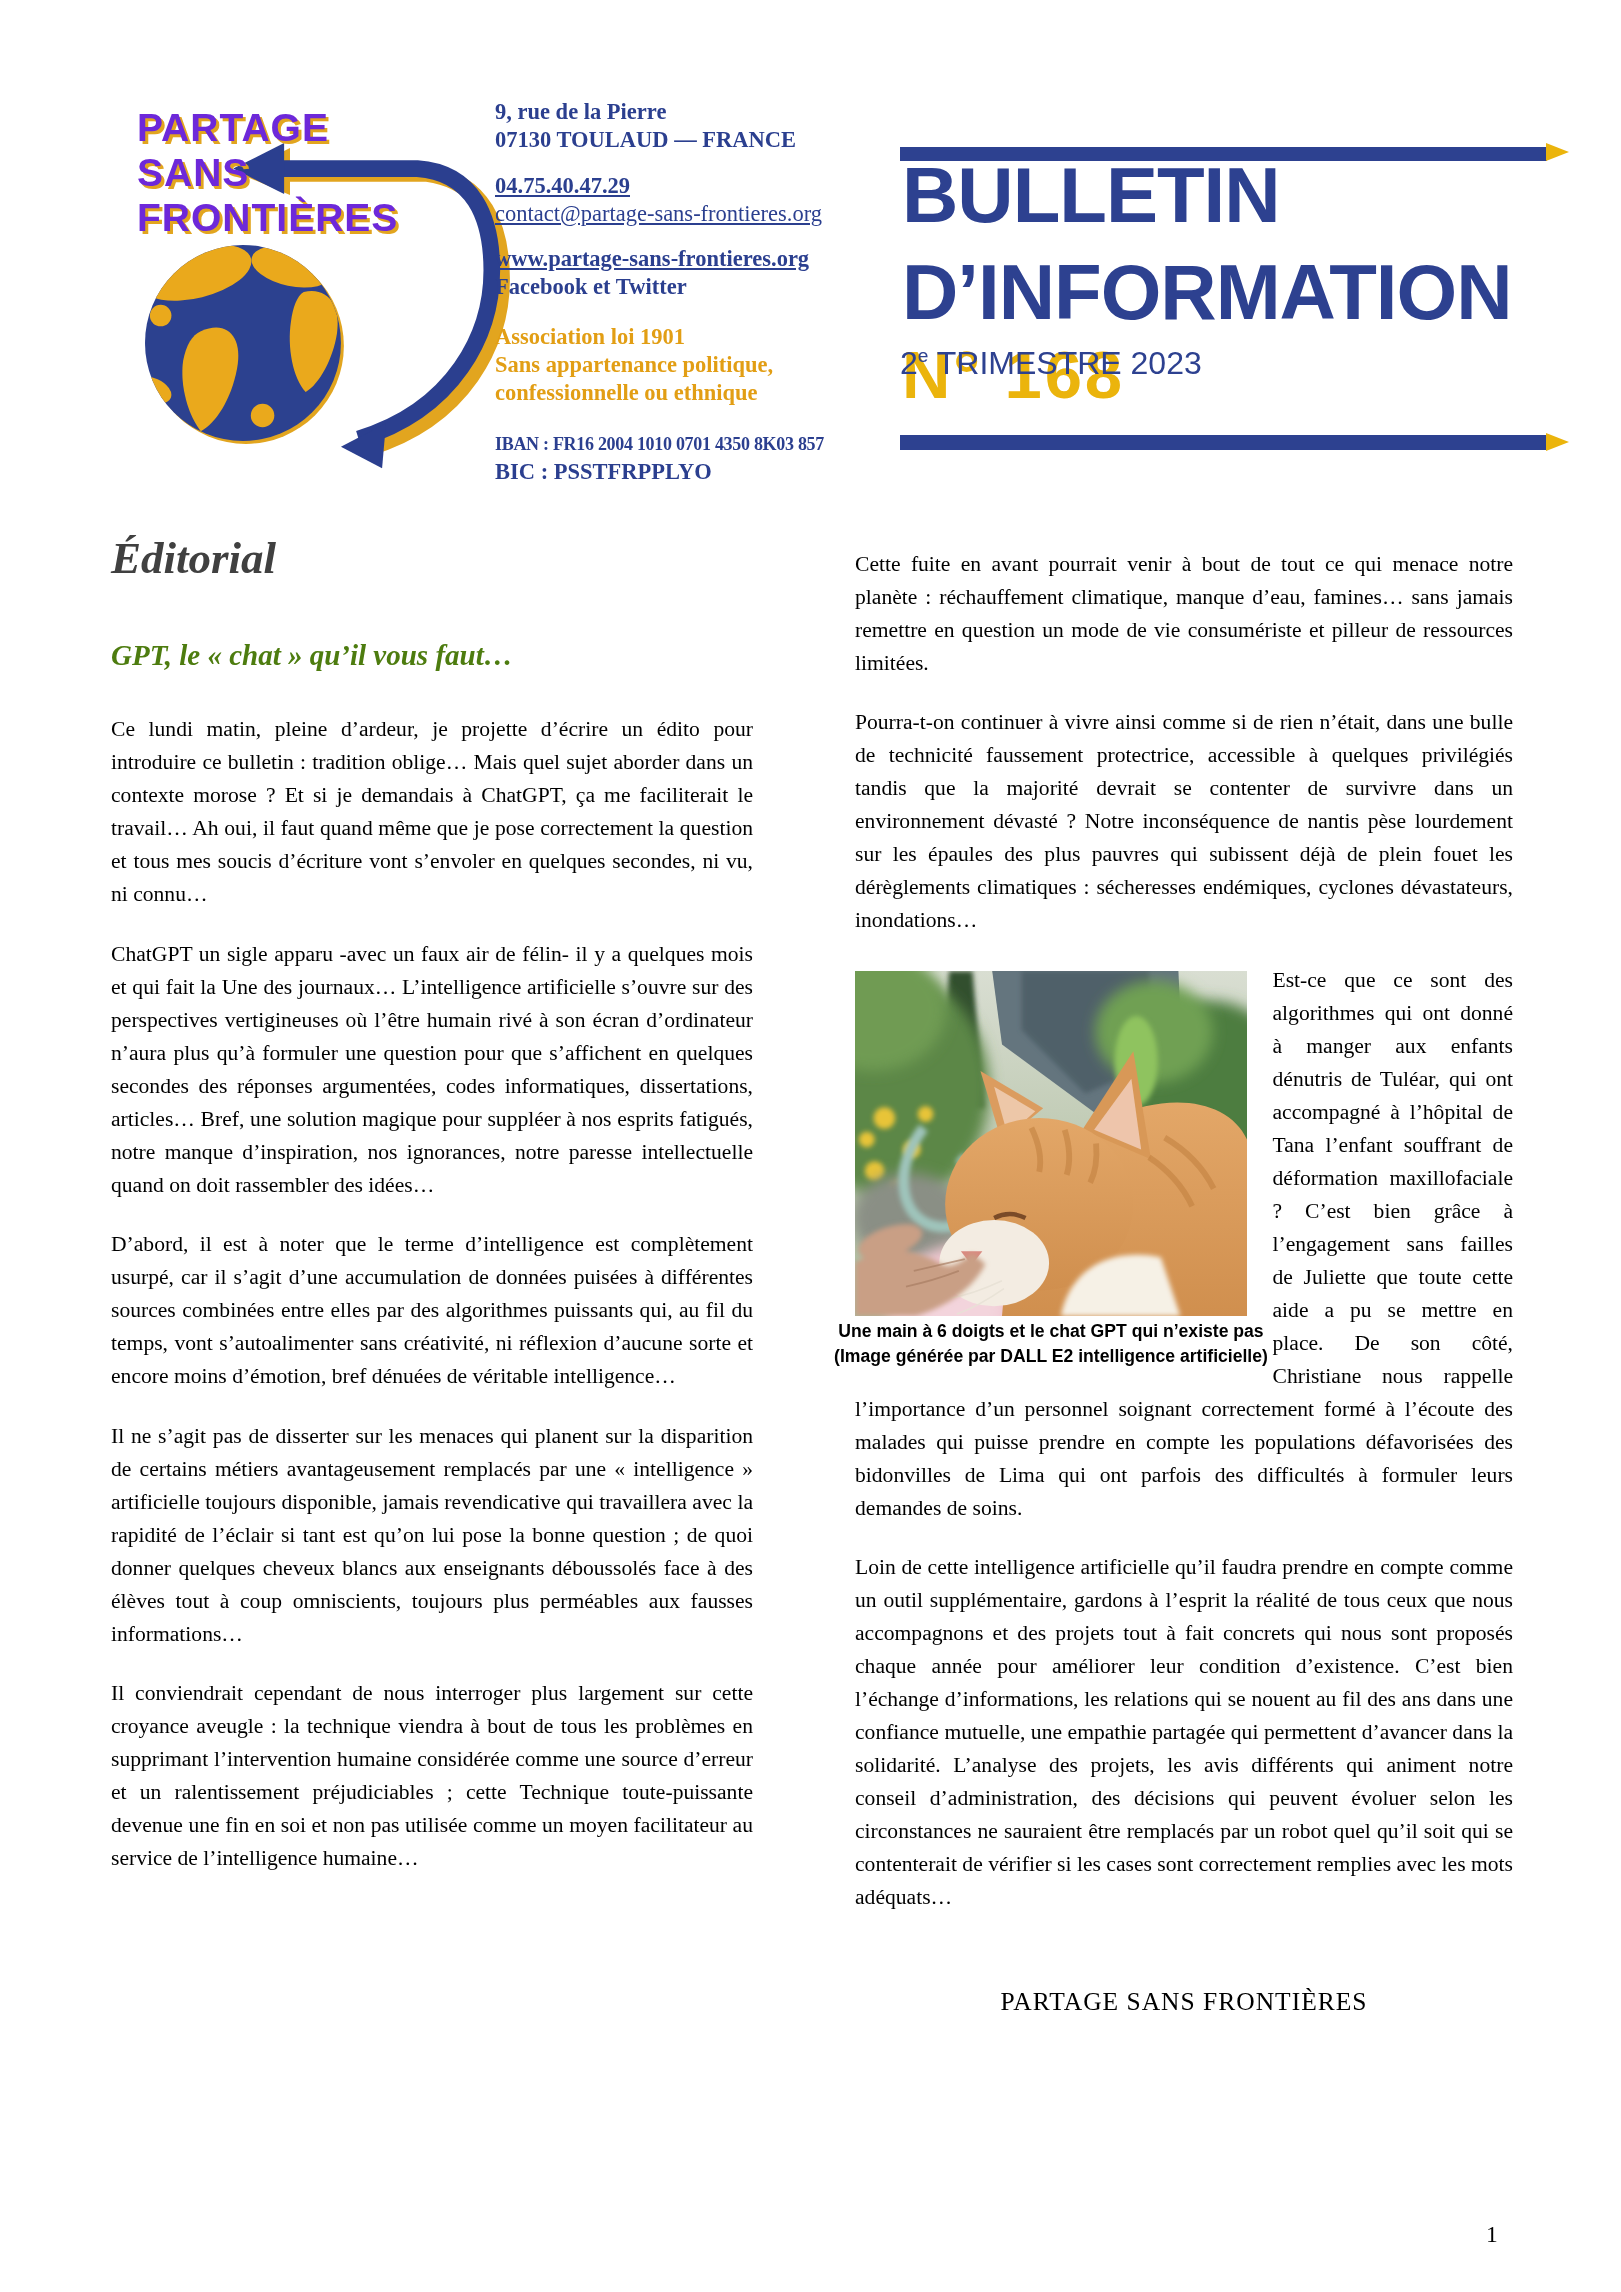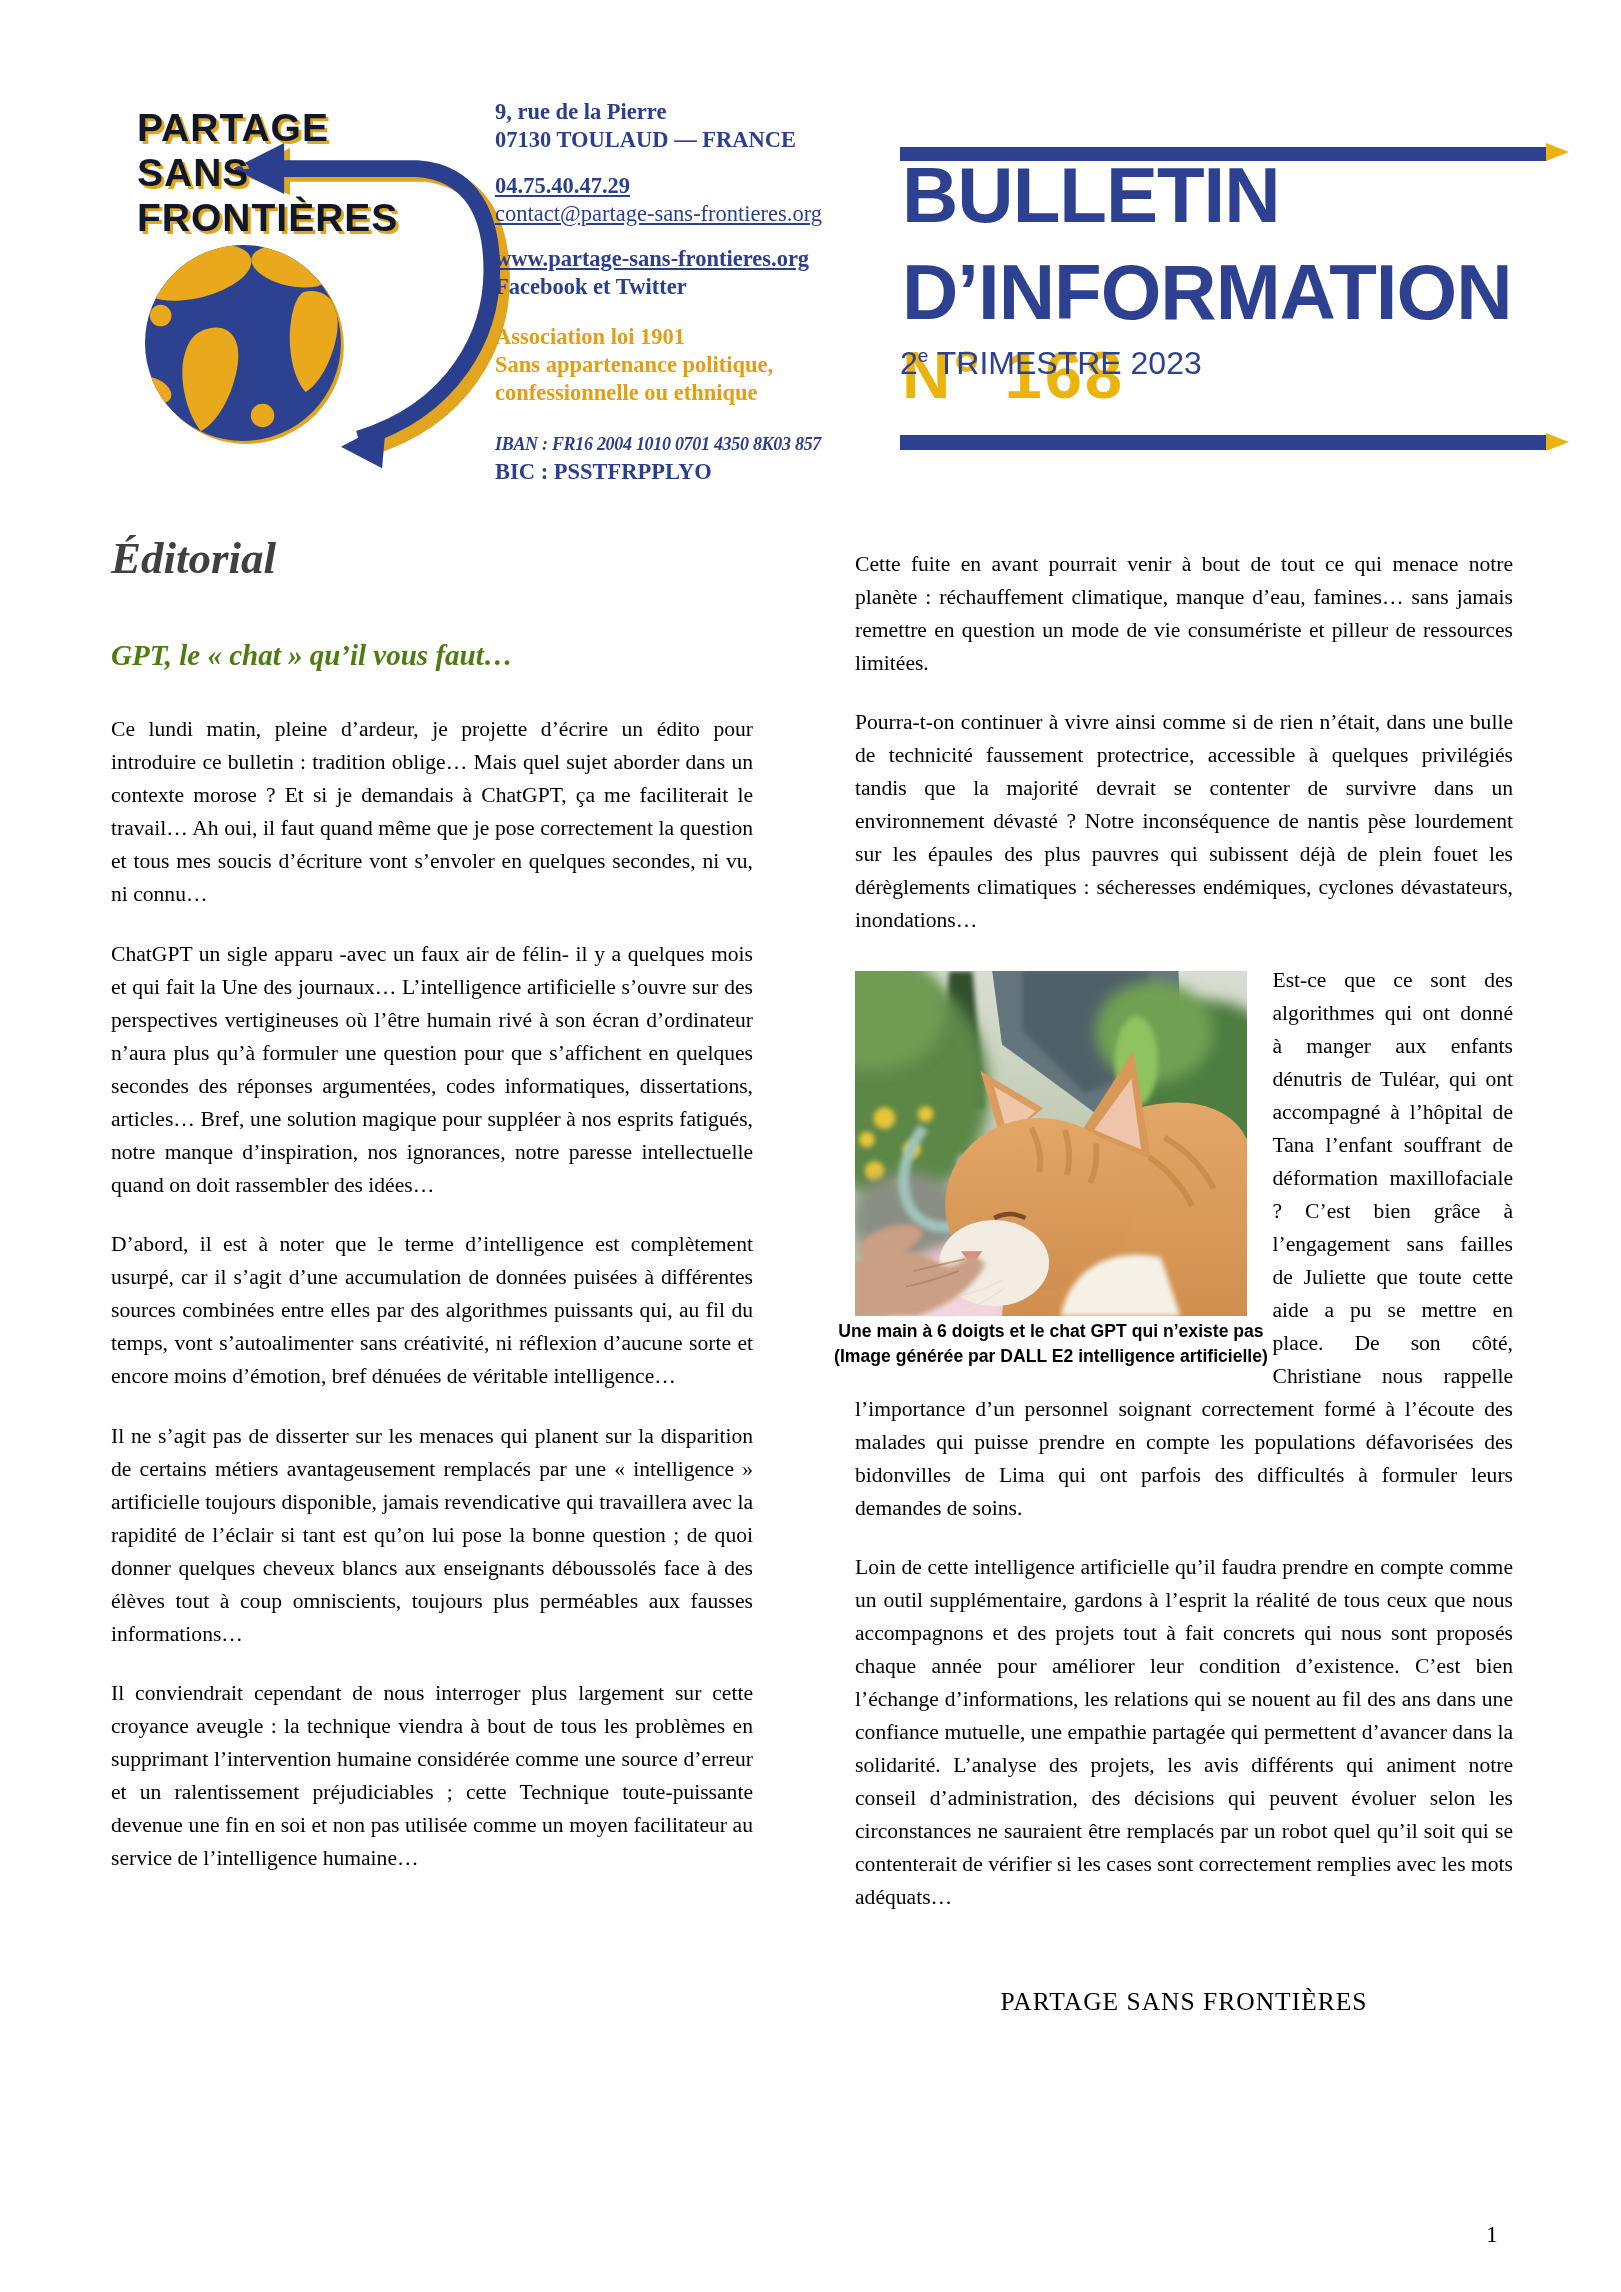--- a/index.html
+++ b/index.html
@@ -2,32 +2,32 @@
 <html lang="fr"><head>
 <meta charset="utf-8">
 <style>
   html,body{margin:0;padding:0;background:#888;}
   .page{position:relative;width:1621px;height:2293px;background:#ffffff;
         font-family:"Liberation Serif",serif;color:#000;overflow:hidden;margin:0 auto;}
 
   
   .logo-art{position:absolute;left:0;top:0;width:627px;height:490px;z-index:1;}
   .logo-word{position:absolute;left:137px;z-index:2;font-family:"Liberation Sans",sans-serif;
-             font-weight:bold;color:#0f172a;font-size:39px;line-height:1;letter-spacing:1px;
+             font-weight:bold;color:#6d28d9;font-size:39px;line-height:1;letter-spacing:1px;
              text-shadow:2.9px 2.9px 0 #E2A51F;}
   .lw1{top:108px;} .lw2{top:153px;} .lw3{top:198px;}
 
   
   .contact{position:absolute;left:495px;top:98px;width:363px;z-index:2;
            color:#2B3F8F;font-size:22.5px;line-height:28px;font-weight:bold;}
   .contact .u{text-decoration:underline;}
   .contact .email{font-weight:normal;text-decoration:underline;}
   .gap18{margin-top:17.6px;} .gap22{margin-top:21.6px;}
   .gold-txt{color:#E29E14;}
-  .iban{font-size:18px;margin-top:23.5px;letter-spacing:-0.3px;font-style:italic;}
+  .iban{font-size:18px;margin-top:23.5px;letter-spacing:-0.3px;}
   .bic{font-size:22.5px;}
 
   
   .bar{position:absolute;left:900px;width:647px;background:#2D4190;}
   .bar1{top:147px;height:13.7px;} .bar2{top:435px;height:14.7px;}
   .bar-tip{position:absolute;left:1546px;width:0;height:0;
            border-left:23.5px solid #EBB40C;border-top:9.8px solid transparent;border-bottom:9.8px solid transparent;}
   .tip1{top:143px;} .tip2{top:433px;}
   .title-line{position:absolute;left:902px;font-family:"Liberation Sans",sans-serif;font-weight:bold;
               color:#2D4190;font-size:78px;line-height:1;letter-spacing:-1px;white-space:nowrap;}

